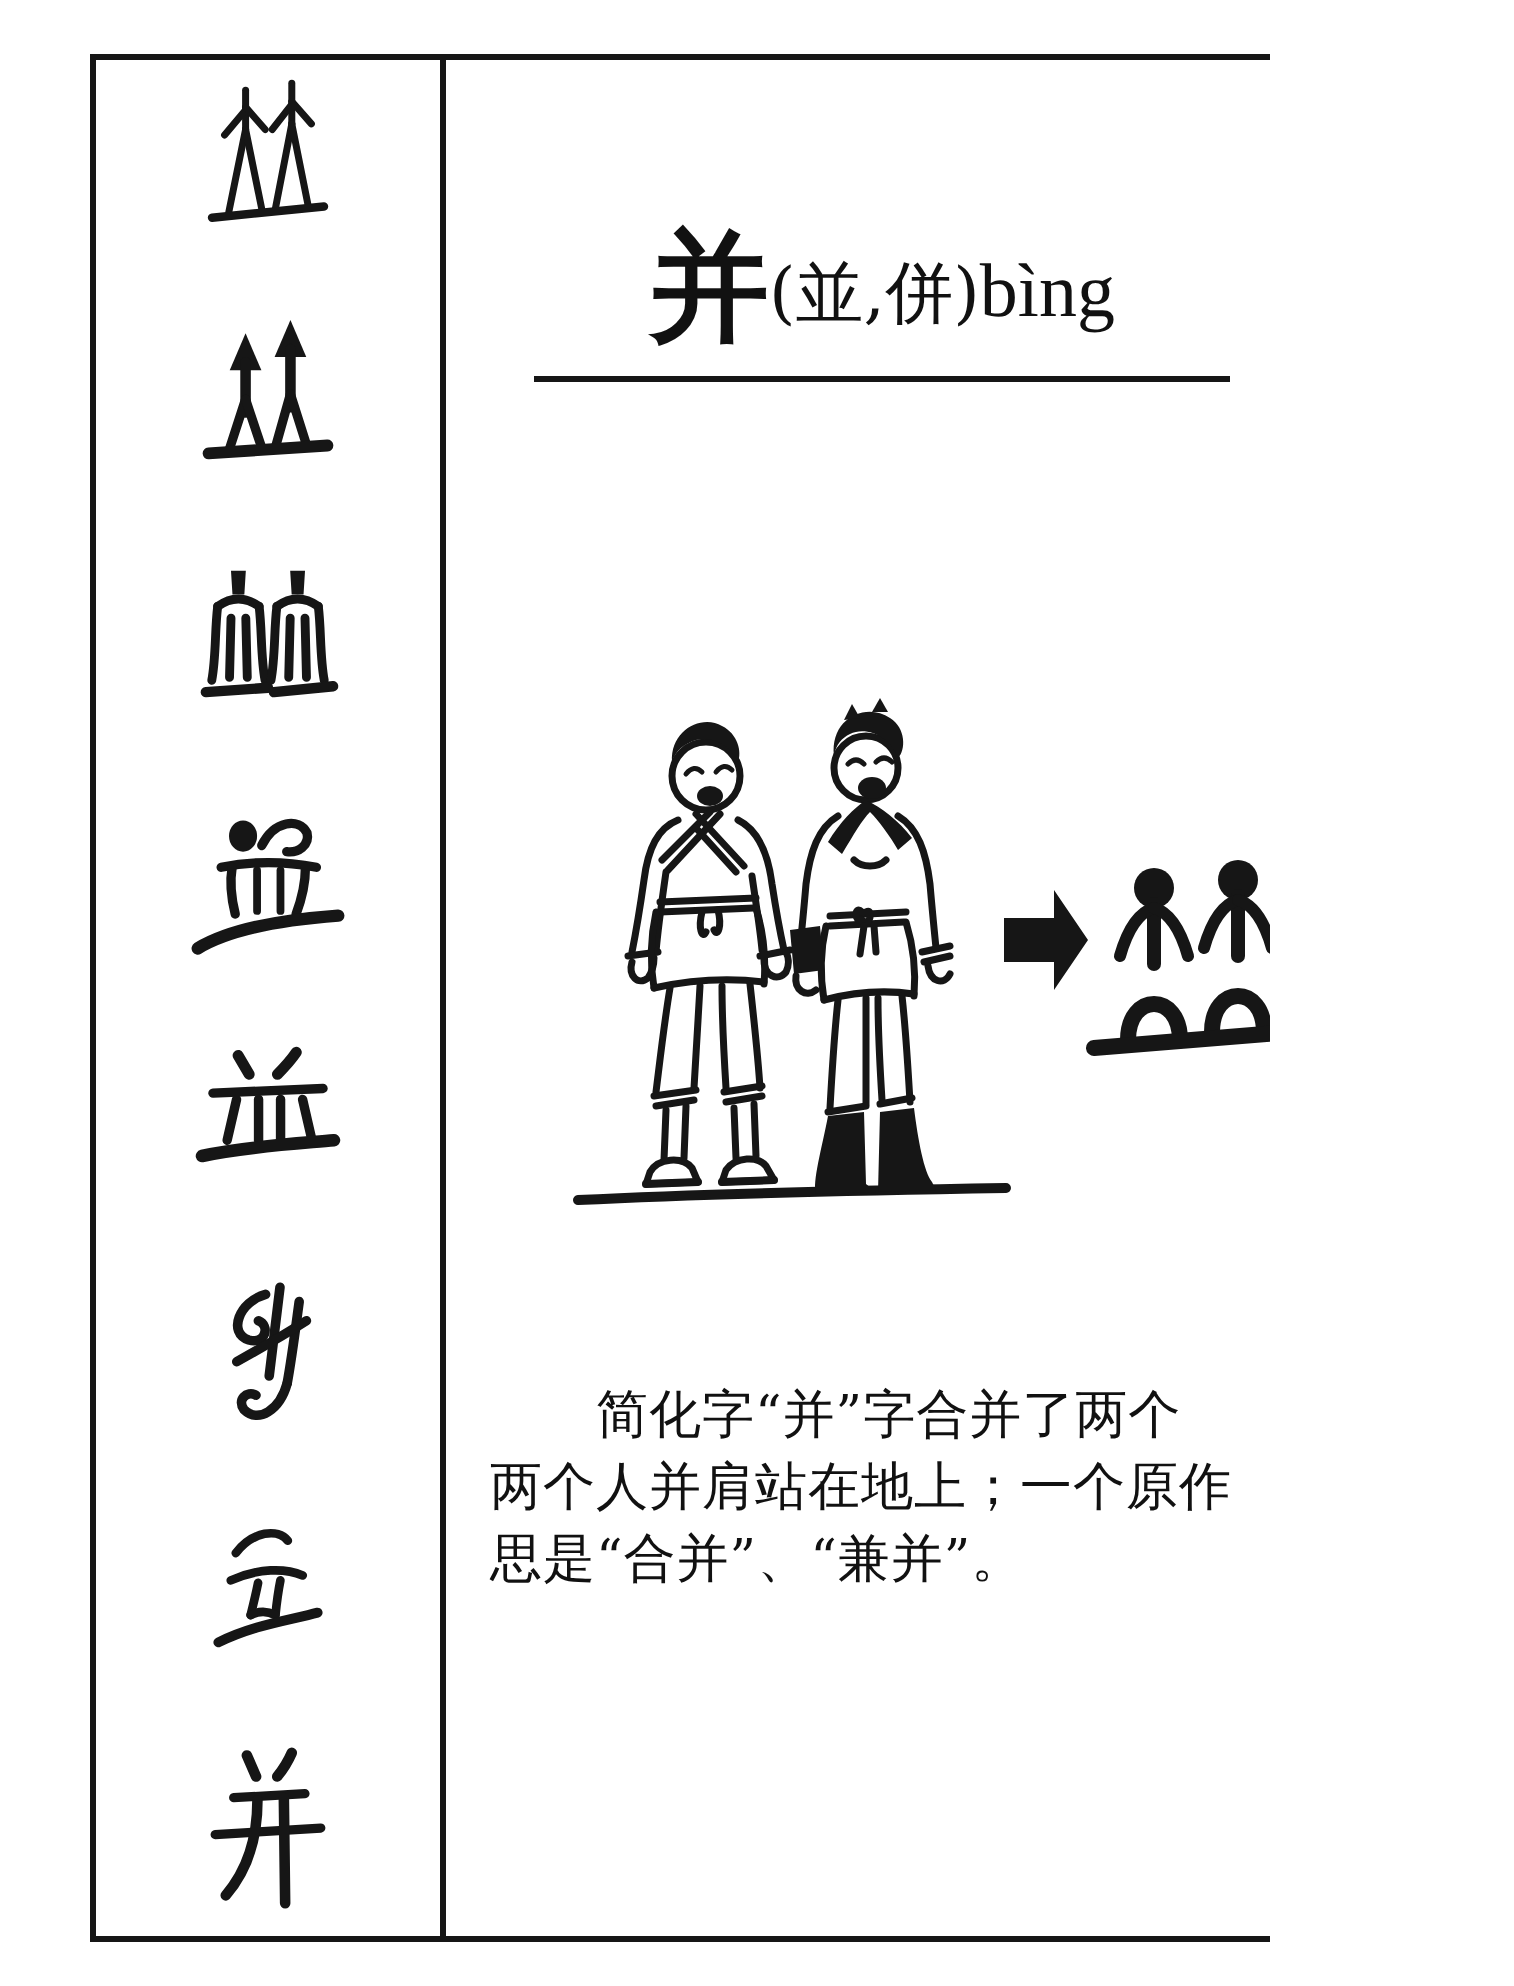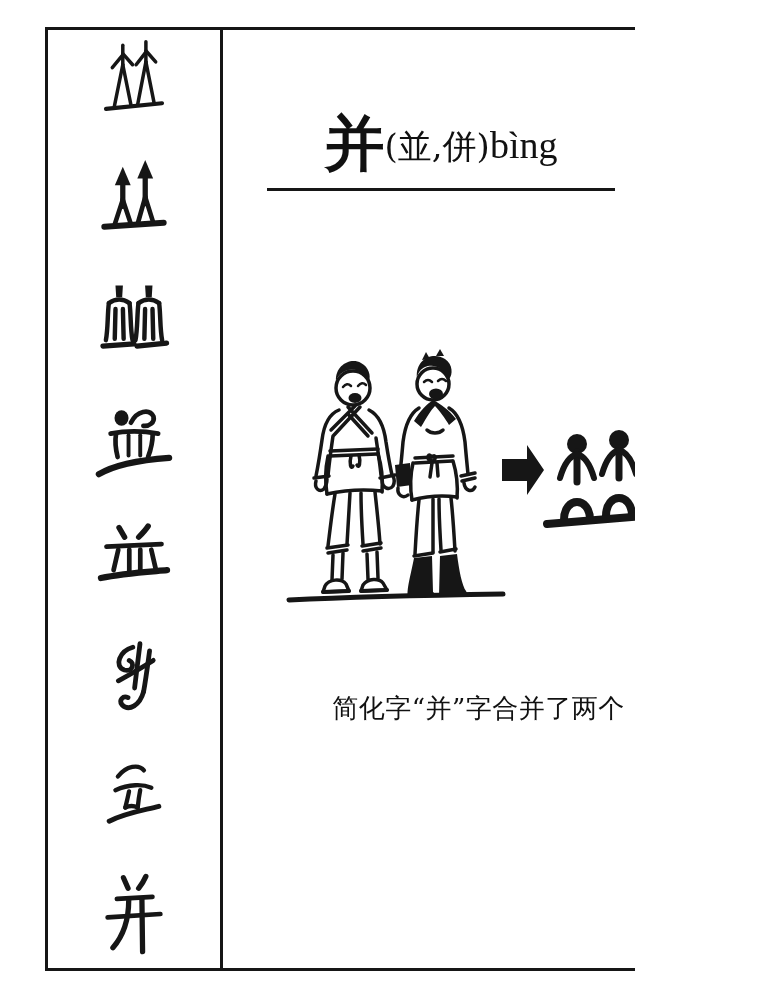--- a/index.html
+++ b/index.html
@@ -18,21 +18,21 @@
               letter-spacing:0;vertical-align:-6px;}
   .title-var{font-size:34px;font-family:"DejaVu Serif",serif;}
   .title-pinyin{font-size:38px;font-family:"Liberation Serif",serif;}
   .title-rule{position:absolute;left:44px;top:158px;width:348px;height:0;
               border-top:3px solid #161616;}
   .illu{position:absolute;left:58px;top:318px;width:372px;height:282px;}
   .para{position:absolute;left:22px;top:660px;width:414px;
         font-size:26px;line-height:36px;letter-spacing:0.5px;
         font-family:"DejaVu Serif",serif;}
   .para .line{white-space:nowrap;}
-  .para .line.indent{text-indent:53px;text-align:center;}
+  .para .line.indent{text-indent:53px;}
   .ink{stroke:#161616;fill:none;stroke-linecap:round;stroke-linejoin:round;}
   .fill{fill:#161616;stroke:none;}
 </style>
 </head>
 <body>
 
 <div class="page">
   <div class="frame">
 
     <div class="left-col">
@@ -268,16 +268,18 @@
           <path class="ink" stroke-width="7" d="M338,100 L338,130"></path>
           <path class="ink" stroke-width="6" d="M321,126 C325,112 331,104 338,102"></path>
           <path class="ink" stroke-width="6" d="M355,126 C351,112 345,104 338,102"></path>
           <path class="ink" stroke-width="8" d="M325,168 C325,144 351,144 351,168"></path>
           <path class="ink" stroke-width="8" d="M266,176 L364,168"></path>
         </g>
       </svg>
 
       <div class="para">
         <div class="line indent">简化字“并”字合并了两个</div>
+        <div class="line">两个人并肩站在地上；一个原作</div>
+        <div class="line">思是“合并”、“兼并”。</div>
       </div>
     </div>
   </div>
 </div>
 
 </body></html>

